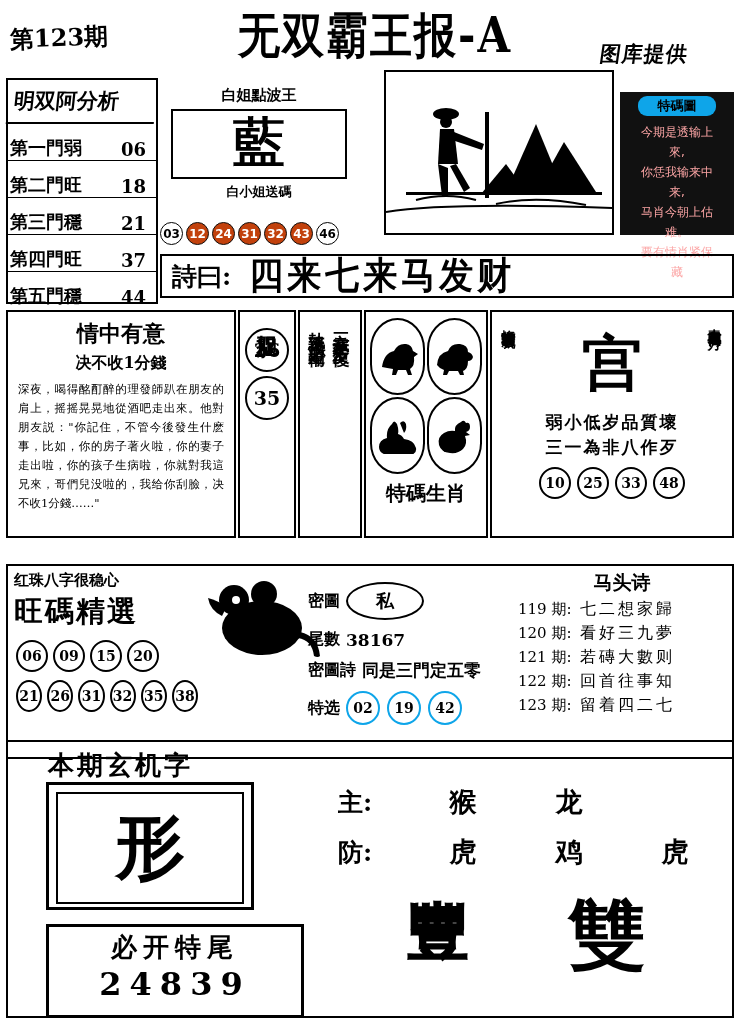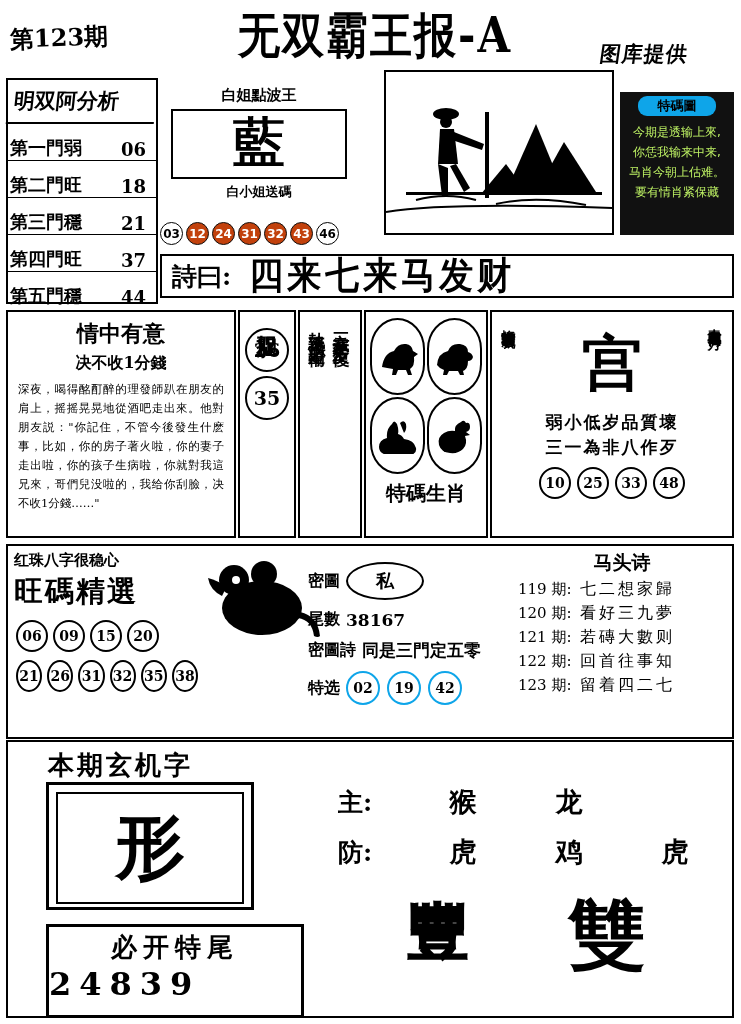--- a/index.html
+++ b/index.html
@@ -83,21 +83,21 @@
   #picbox .scene { position:relative; width:100%; height:100%; overflow:hidden; }
 
   
   #codebox { left:620px; top:92px; width:114px; height:143px; background:#111; }
   #codebox .cap {
     margin:4px auto 0; width:78px; height:20px; background:#0ea5e9; color:#000;
     font-size:13px; font-weight:bold; text-align:center; line-height:20px;
     border-radius:9px;
     font-family:"DejaVu Serif","Liberation Serif",serif;
   }
-  #codebox .lines { color:#bef264; font-size:12px; line-height:20px; padding:6px 6px 0; }
+  #codebox .lines { color:#fca5a5; font-size:12px; line-height:20px; padding:6px 18px 0; }
   #codebox .lines div { text-align:center; }
 
   
   #poembar { left:160px; top:254px; width:574px; height:44px; }
   #poembar .inner {
     display:flex; align-items:center; height:100%; padding-left:10px;
     font-family:"DejaVu Serif","Liberation Serif",serif;
   }
   #poembar .lead { font-size:25px; font-weight:bold; margin-right:18px; }
   #poembar .txt {
@@ -177,21 +177,21 @@
   #gong .line2 { margin-top:2px; }
   #gong .balls { display:flex; justify-content:center; gap:6px; margin-top:8px; }
   .obal {
     width:28px; height:28px; border-radius:50%; border:2px solid #000;
     font-size:14px; font-weight:bold;
     display:flex; align-items:center; justify-content:center;
     font-family:"DejaVu Serif","Liberation Serif",serif;
   }
 
   
-  #rowfour { left:6px; top:544px; width:728px; height:195px; }
+  #rowfour { left:6px; top:564px; width:728px; height:195px; }
   #wang { position:absolute; left:0; top:0; width:190px; height:186px; }
   #wang .small {
     font-size:15px; font-weight:bold; padding:5px 0 0 6px;
     font-family:"DejaVu Serif","Liberation Serif",serif;
   }
   #wang .big {
     font-size:29px; font-weight:bold; padding:2px 0 0 6px; letter-spacing:2px;
     font-family:Liberation Serif, serif;
   }
   #wang .brow { display:flex; gap:5px; padding:8px 0 0 8px; }
@@ -258,21 +258,21 @@
   #biukai {
     position:absolute; left:38px; top:182px; width:252px; height:88px;
     border:3px solid #000;
   }
   #biukai .t {
     text-align:center; font-size:26px; font-weight:bold; margin-top:3px;
     letter-spacing:6px;
     font-family:"DejaVu Serif","Liberation Serif",serif;
   }
   #biukai .n {
-    font-size:32px; font-weight:bold; letter-spacing:8px;
+    text-align:center; font-size:32px; font-weight:bold; letter-spacing:8px;
     font-family:"DejaVu Serif","Liberation Serif",serif;
   }
   #picks { position:absolute; left:330px; top:42px; width:400px; }
   #picks .prow { display:flex; align-items:center; margin-bottom:14px; }
   #picks .plbl {
     font-size:25px; font-weight:bold; width:72px;
     font-family:"DejaVu Serif","Liberation Serif",serif;
   }
   #picks .pitem {
     font-size:27px; font-weight:bold; width:106px; text-align:center;

